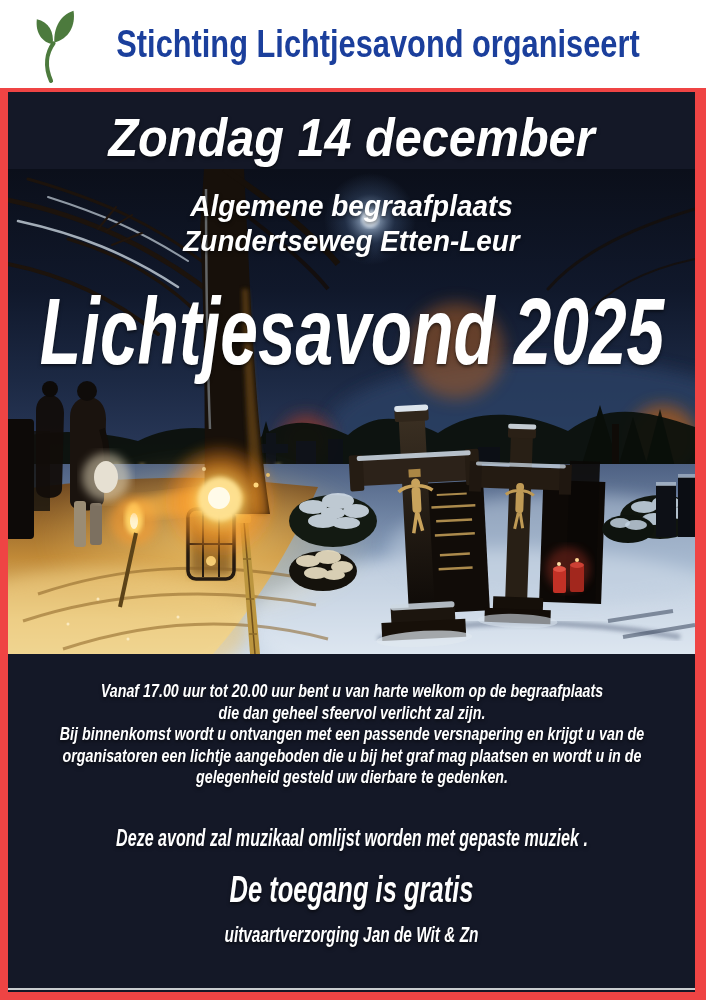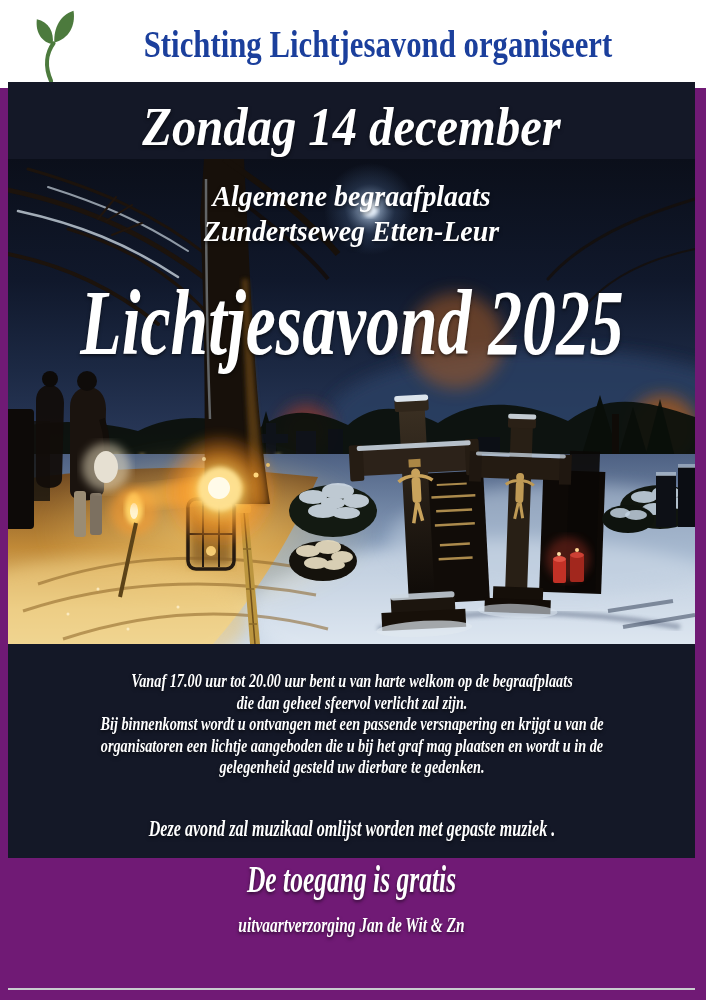--- a/index.html
+++ b/index.html
@@ -1,29 +1,29 @@
 <!DOCTYPE html>
 <html><head>
 <meta charset="utf-8">
 <style>
   html,body{margin:0;padding:0;background:#ffffff;}
   .page{
-    position:relative;width:706px;height:1000px;background:#701a75;
-    overflow:hidden;font-family:Liberation Serif, serif;
+    position:relative;width:706px;height:1000px;background:#ef4444;
+    overflow:hidden;font-family:Liberation Sans, sans-serif;
   }
   
   .header{position:absolute;left:0;top:0;width:706px;height:88px;background:#ffffff;}
   .logo{position:absolute;left:26px;top:4px;width:50px;height:82px;}
   .header-title{
     position:absolute;left:-2px;top:0;width:760px;height:88px;line-height:88px;
     text-align:center;font-weight:bold;font-size:38px;color:#1b3f9c;
     transform:scaleX(0.81);transform-origin:50% 50%;letter-spacing:0;
   }
   
-  .poster{position:absolute;left:8px;top:82px;width:687px;height:776px;background:#141827;}
+  .poster{position:absolute;left:8px;top:92px;width:687px;height:900px;background:#141827;}
   .bottom-strip{position:absolute;left:8px;top:988px;width:687px;height:2px;background:#c9cccf;}
   .ln{
     position:absolute;color:#ffffff;font-style:italic;font-weight:bold;
     text-align:center;white-space:pre-line;transform-origin:50% 50%;
     text-shadow:0 2px 4px rgba(0,0,0,.55);
   }
   .date-line{left:0;top:16px;width:687px;line-height:58px;font-size:54px;transform:scaleX(.90);}
   .photo{position:absolute;left:0;top:77px;width:687px;height:485px;}
   .location-lines{left:0;top:96px;width:687px;line-height:35px;font-size:30px;transform:scaleX(.93);}
   .poster-title{left:-156px;top:190px;width:1000px;line-height:100px;font-size:94px;transform:scaleX(.72);}

